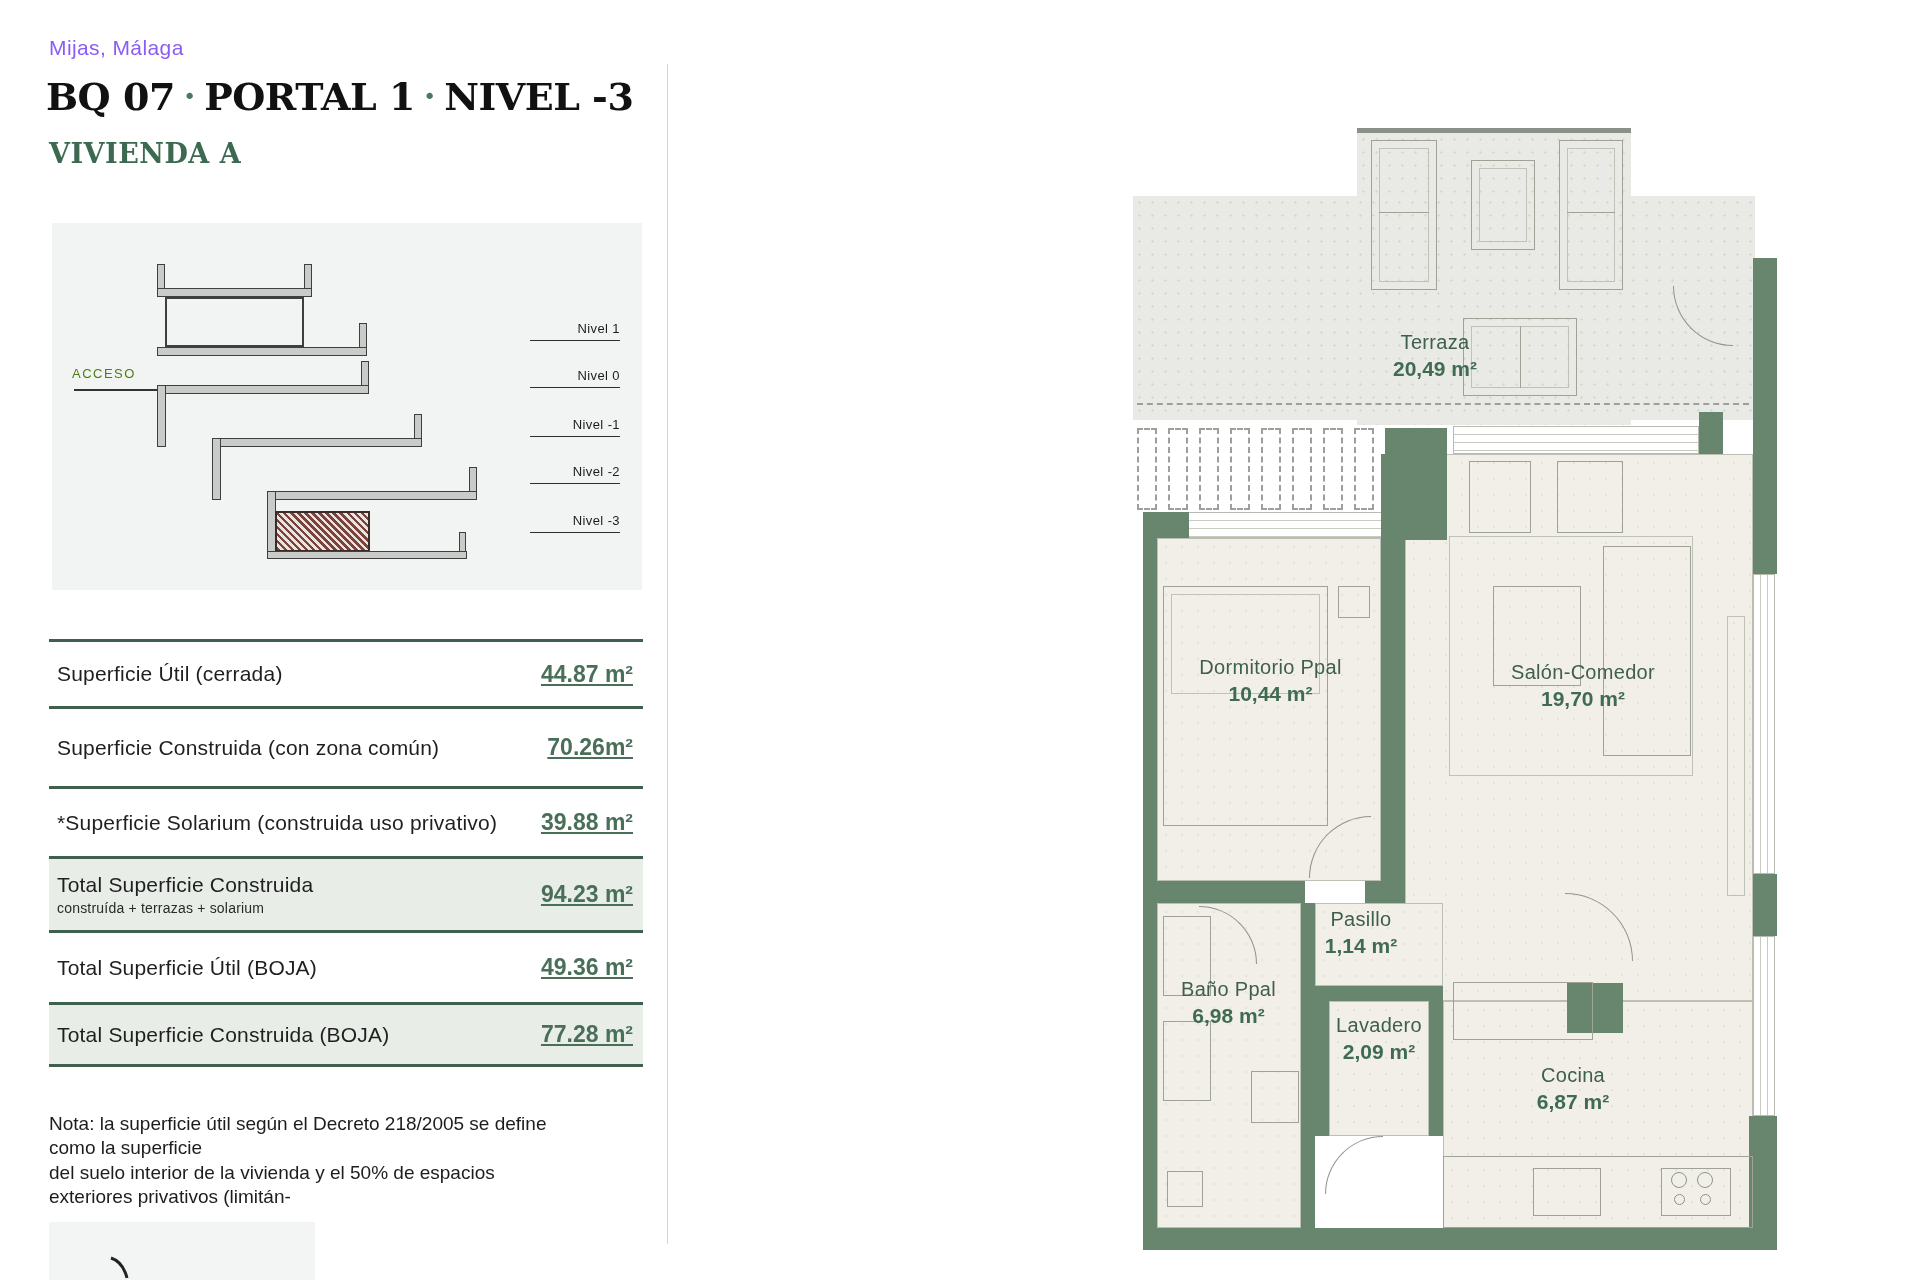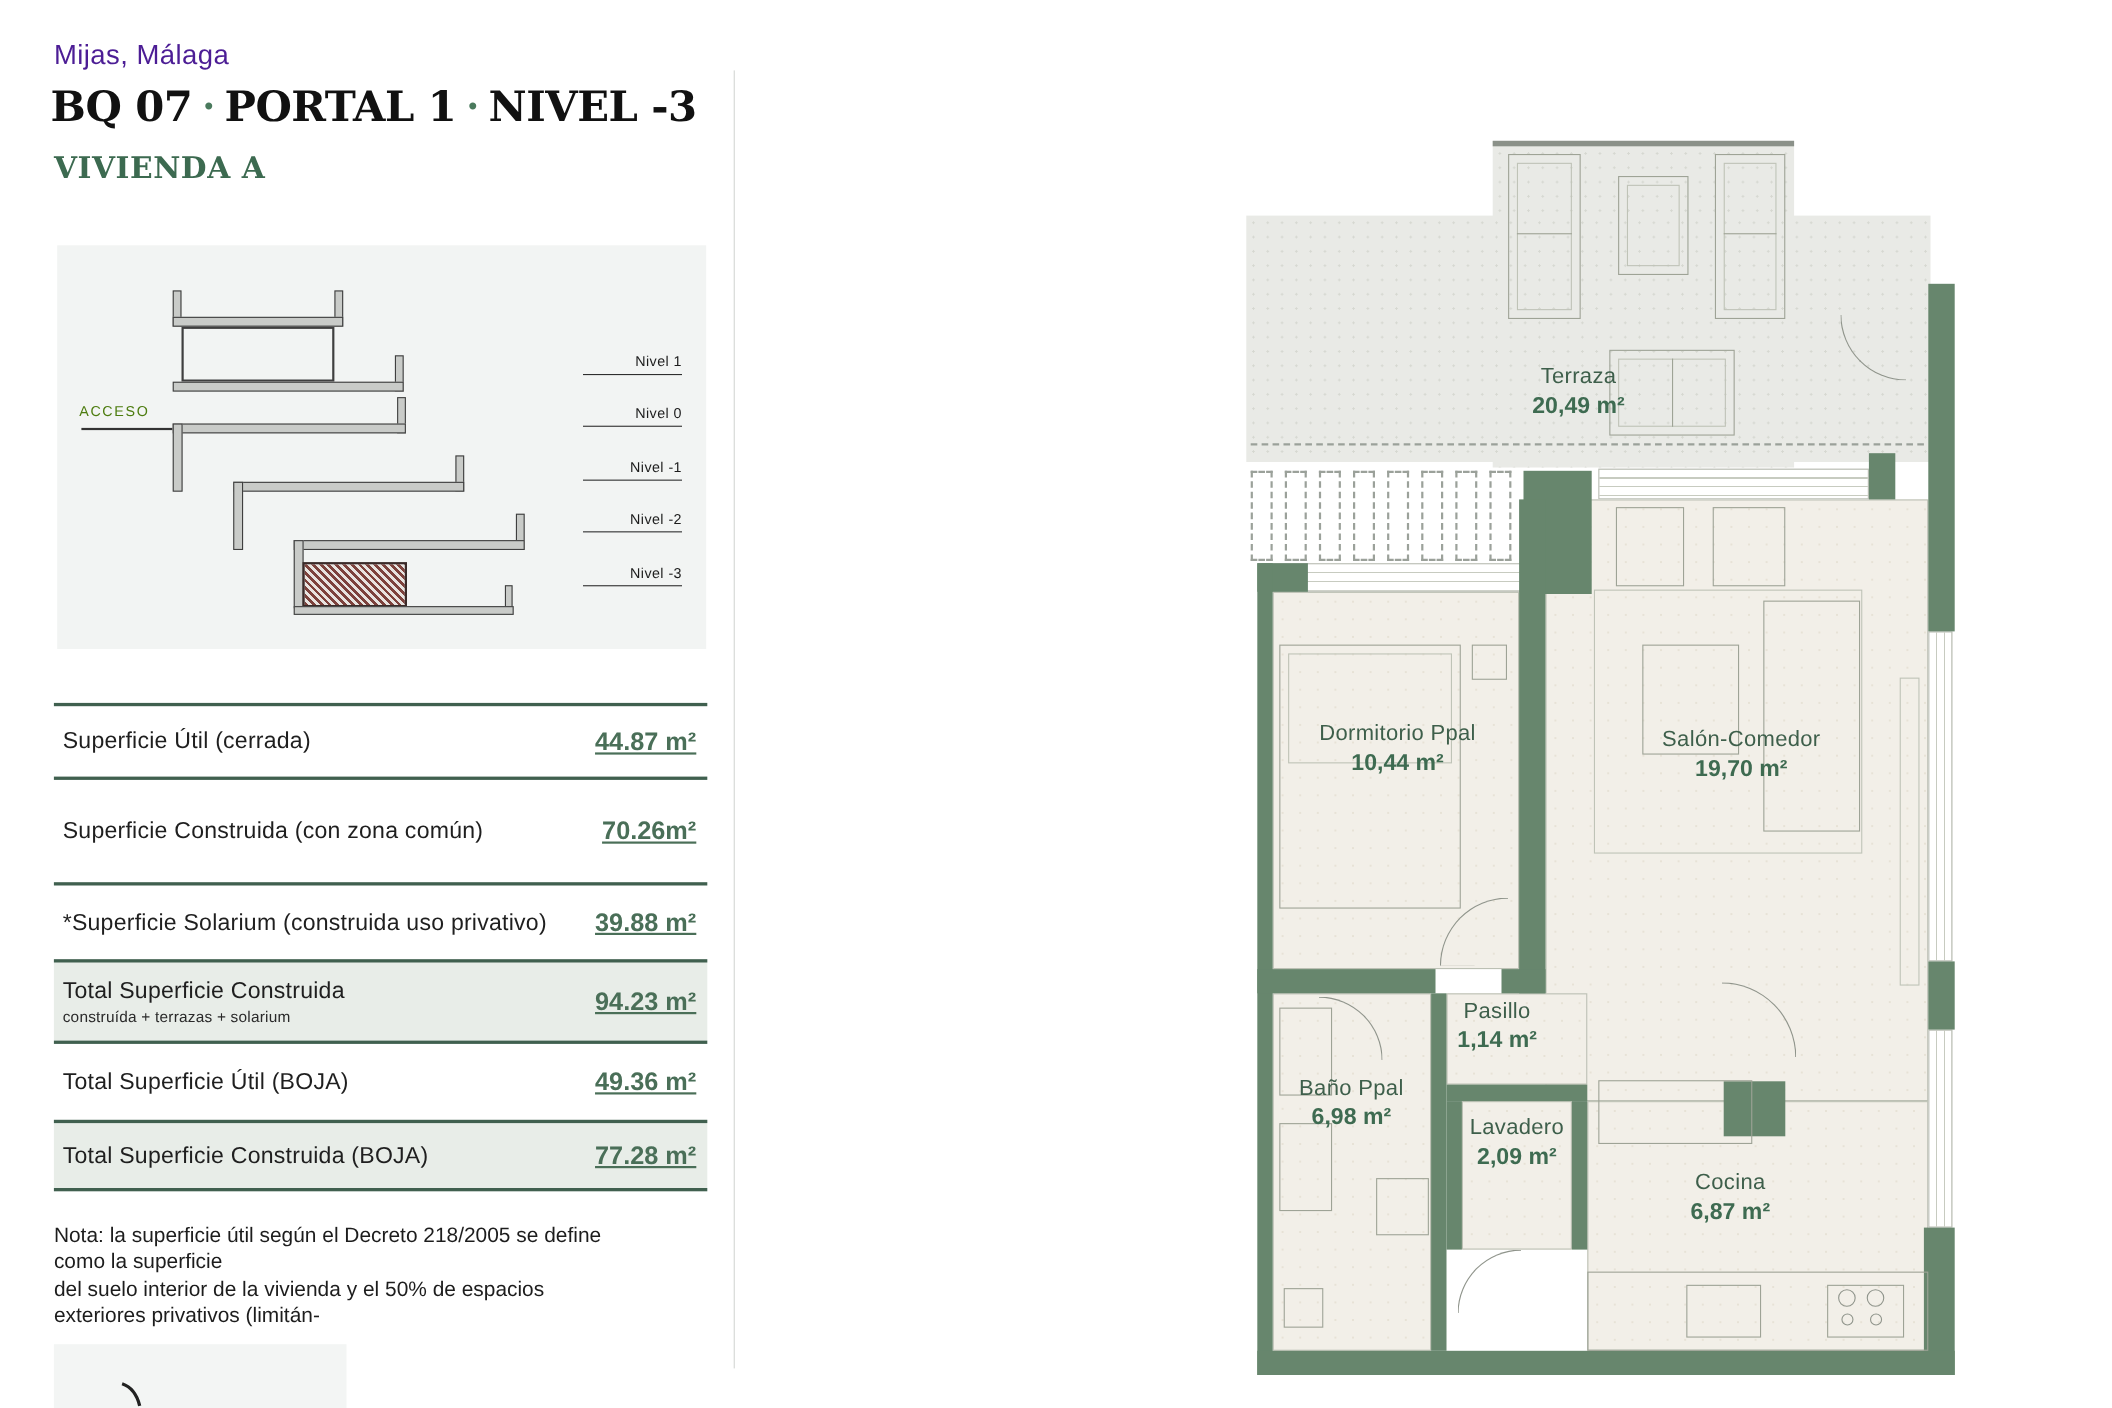--- a/index.html
+++ b/index.html
@@ -1,21 +1,21 @@
 <!DOCTYPE html>
 <html><head>
 <meta charset="utf-8">
 <style>
   html,body{margin:0;padding:0;}
   body{width:1920px;height:1280px;position:relative;background:#ffffff;
        font-family:"Liberation Sans",sans-serif;color:#222;overflow:hidden;}
   .abs{position:absolute;}
 
   
-  .location{left:49px;top:36px;font-size:25px;letter-spacing:.4px;color:#4c1d95;}
+  .location{left:49px;top:36px;font-size:21px;letter-spacing:.4px;color:#8b5cf6;}
   .title{left:46px;top:74px;font-family:"DejaVu Serif",serif;font-weight:700;
          font-size:38px;letter-spacing:-.5px;color:#111;white-space:nowrap;}
   .title .dot{color:#4a7a5d;margin:0 9px;font-size:34px;vertical-align:2px;}
   .vivienda{left:49px;top:138px;font-family:"DejaVu Serif",serif;font-weight:700;
             font-size:27px;letter-spacing:.5px;color:#3c6a50;}
 
   
   .diagram{left:52px;top:223px;width:590px;height:367px;background:#f2f4f3;}
   .slab{position:absolute;background:#c9cbc8;border:1.5px solid #3f3f3f;box-sizing:border-box;}
   .sbox{position:absolute;border:2px solid #3f3f3f;box-sizing:border-box;}
@@ -109,21 +109,21 @@
   <div class="lvl" style="left:478px;top:194px;">Nivel -1</div>
   <div class="lvl" style="left:478px;top:241px;">Nivel -2</div>
   <div class="lvl" style="left:478px;top:290px;">Nivel -3</div>
 </div>
 
 <div class="abs table">
   <div class="trow" style="height:67px;">
     <div class="tlabel">Superficie Útil (cerrada)</div>
     <div class="tvalue">44.87 m²</div>
   </div>
-  <div class="trow" style="height:96px;">
+  <div class="trow" style="height:80px;">
     <div class="tlabel">Superficie Construida (con zona común)</div>
     <div class="tvalue">70.26m²</div>
   </div>
   <div class="trow" style="height:70px;">
     <div class="tlabel">*Superficie Solarium (construida uso privativo)</div>
     <div class="tvalue">39.88 m²</div>
   </div>
   <div class="trow tint" style="height:74px;">
     <div class="tlabel">
       <div>Total Superficie Construida</div>

